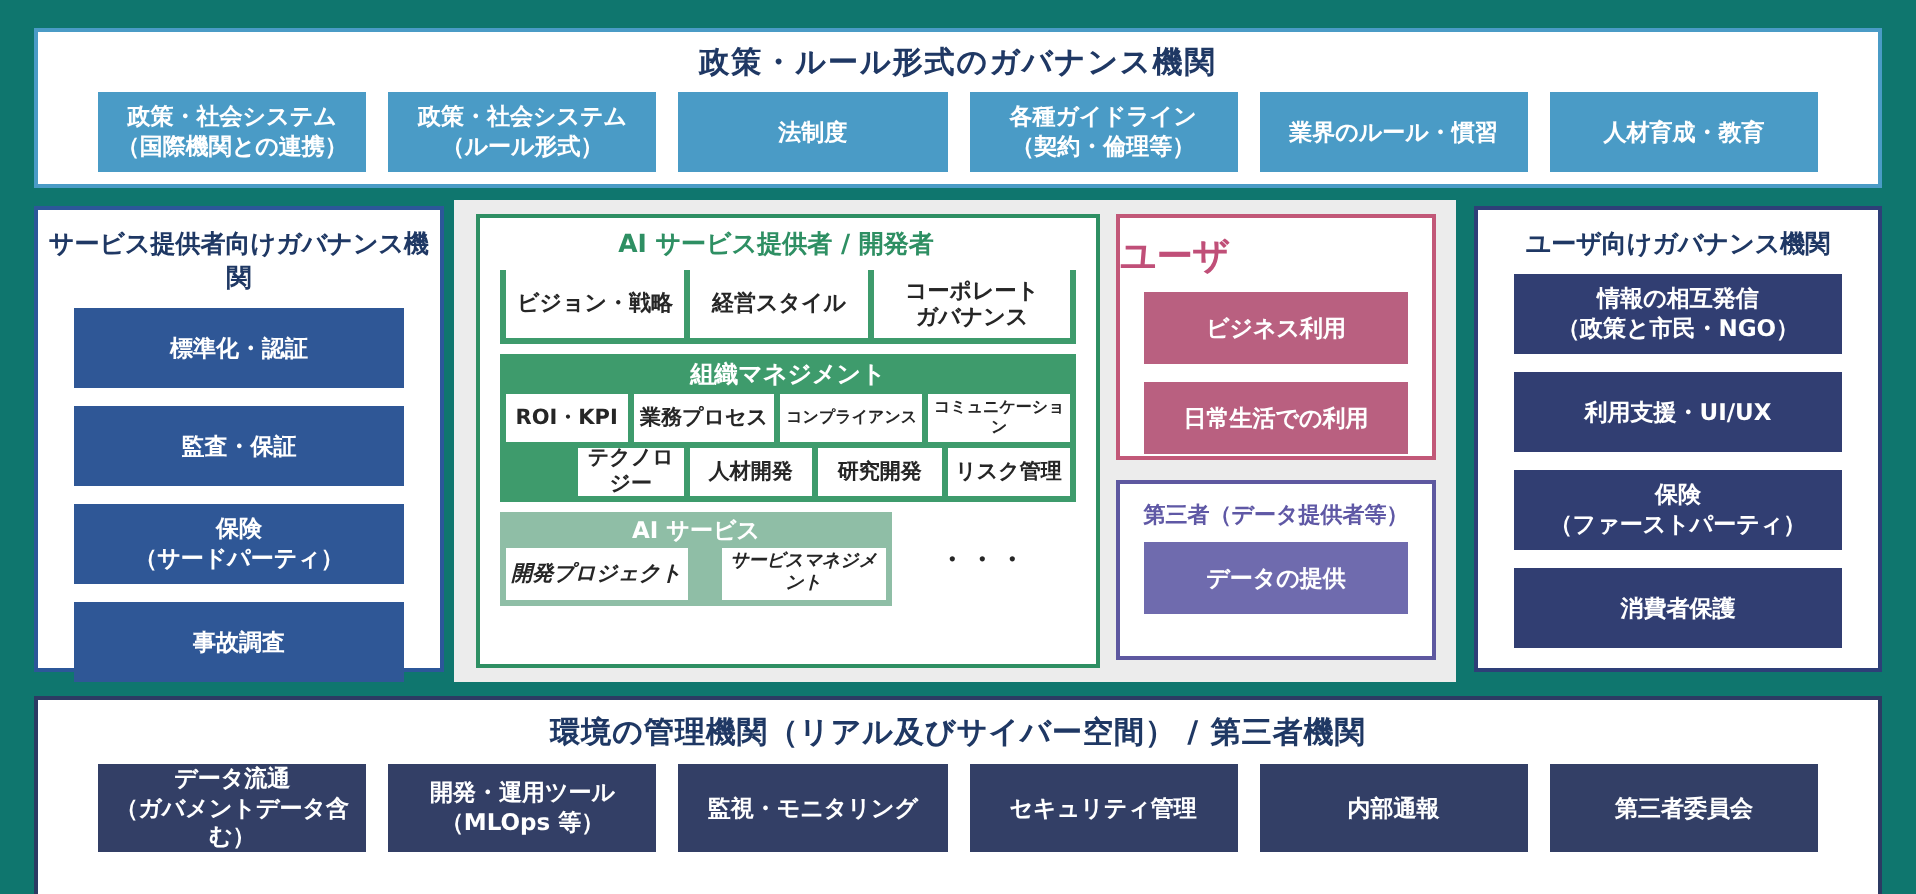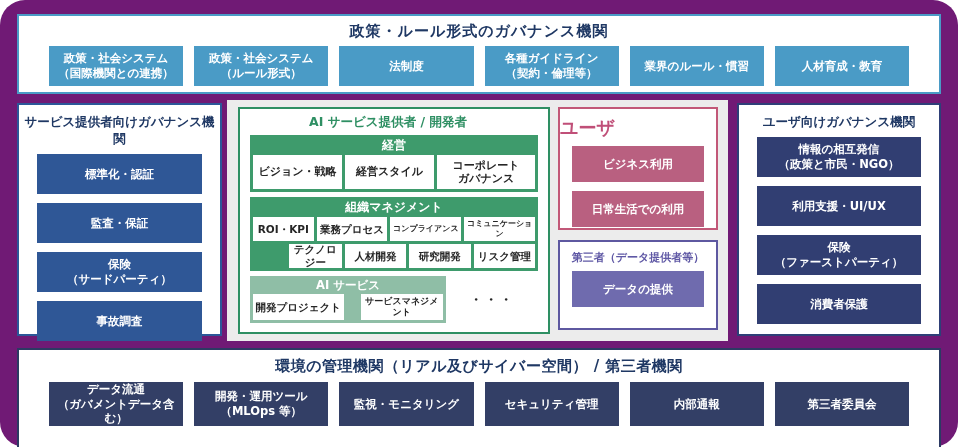--- a/index.html
+++ b/index.html
@@ -1,17 +1,17 @@
 <!DOCTYPE html>
 <html><head>
 <meta charset="utf-8">
 <style>
   html,body{margin:0;padding:0;background:#ffffff;}
   body{width:958px;height:447px;position:relative;font-family:"DejaVu Sans","Liberation Sans",sans-serif;}
-  .canvas{position:absolute;inset:0;background:#701a75;border-radius:25px;}
+  .canvas{position:absolute;inset:0;background:#0f766e;}
   .box{position:absolute;background:#ffffff;box-sizing:border-box;}
   .box-title{font-weight:bold;text-align:center;color:#1F3864;white-space:pre-line;}
 
   
   .top-box{left:17px;top:14px;width:924px;height:80px;border:2px solid #4A9BC6;}
   .top-box .box-title{font-size:15px;padding-top:6px;letter-spacing:1px;}
   .hrow{display:flex;gap:11px;padding:5px 30px 0 30px;}
   .hrow .blk{flex:1;height:40px;display:flex;align-items:center;justify-content:center;
     color:#fff;font-weight:bold;font-size:11.5px;text-align:center;white-space:pre-line;line-height:1.3;}
   .teal .blk{background:#4A9BC6;}
@@ -37,21 +37,21 @@
   .grid4{display:grid;grid-template-columns:0.9fr 1.05fr 1.05fr 1.05fr;gap:3px;margin-top:0;}
   .grid4 + .grid4{margin-top:3px;padding-left:36px;}
   .cell{background:#fff;display:flex;align-items:center;justify-content:center;color:#262626;
     font-weight:bold;font-size:10.5px;text-align:center;white-space:pre-line;line-height:1.2;}
   .grid3 .cell{height:34px;font-size:11px;}
   .grid4 .cell{height:24px;}
   .cell.small{font-size:8px;}
   .ai-row{display:flex;margin:0 10px;align-items:stretch;}
   .ai-sec{width:196px;background:#8FBEA6;padding:0 3px 3px 3px;box-sizing:border-box;}
   .ai-sec .gsec-h{font-size:11.5px;height:18px;line-height:18px;}
-  .ai-grid{display:grid;grid-template-columns:1.1fr 1fr;gap:17px;}
+  .ai-grid{display:grid;grid-template-columns:1.1fr 1fr;gap:17px;font-style:italic;}
   .ai-grid .cell{height:26px;}
   .ai-grid .cell.small{font-size:9px;}
   .dots{flex:1;display:flex;align-items:center;justify-content:center;color:#262626;font-weight:bold;font-size:13px;letter-spacing:2px;}
 
   
   .user-box{left:331px;top:7px;width:160px;height:123px;border:2px solid #C25878;position:absolute;background:#fff;box-sizing:border-box;}
   .user-title{font-size:18px;font-weight:bold;color:#C04F78;padding:7px 0 6px 0;}
   .user-box .vcol{gap:9px;padding:0 12px;}
   .user-box .blk{height:36px;background:#B96080;}
   .third-box{left:331px;top:140px;width:160px;height:90px;border:2px solid #5E58A0;position:absolute;background:#fff;box-sizing:border-box;}
@@ -96,21 +96,20 @@
       <div class="blk">事故調査</div>
     </div>
   </div>
 
   <div class="box gray-panel">
 
     <div class="green-box">
       <div class="green-title">AI サービス提供者 / 開発者</div>
 
       <div class="gsec">
-        <div class="gsec-h">経営</div>
         <div class="grid3">
           <div class="cell">ビジョン・戦略</div>
           <div class="cell">経営スタイル</div>
           <div class="cell">コーポレート
 ガバナンス</div>
         </div>
       </div>
 
       <div class="gsec">
         <div class="gsec-h">組織マネジメント</div>

